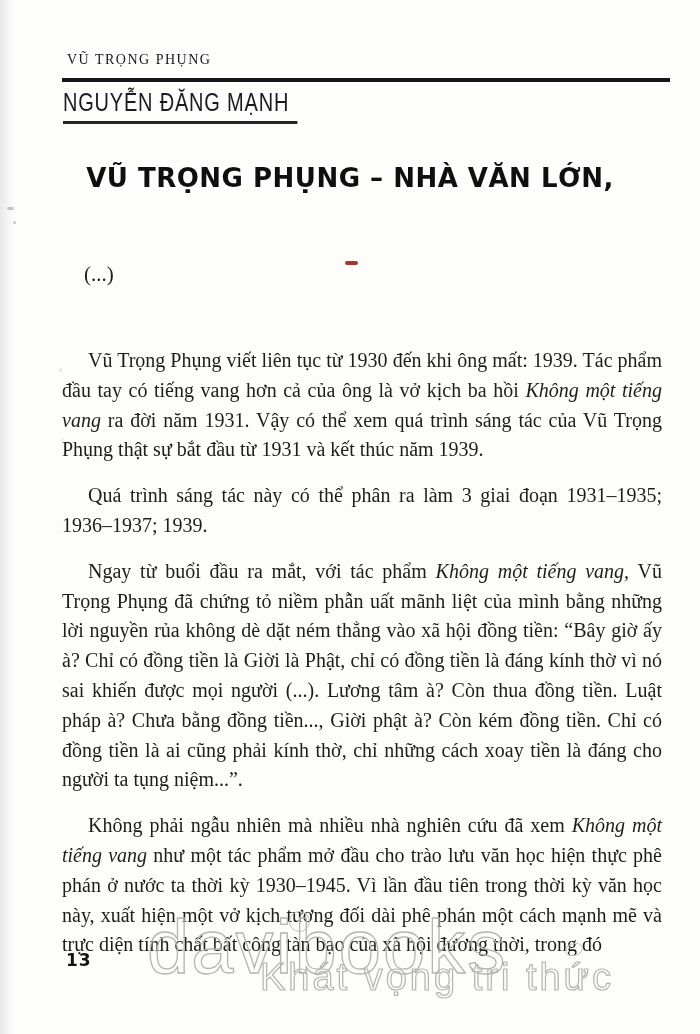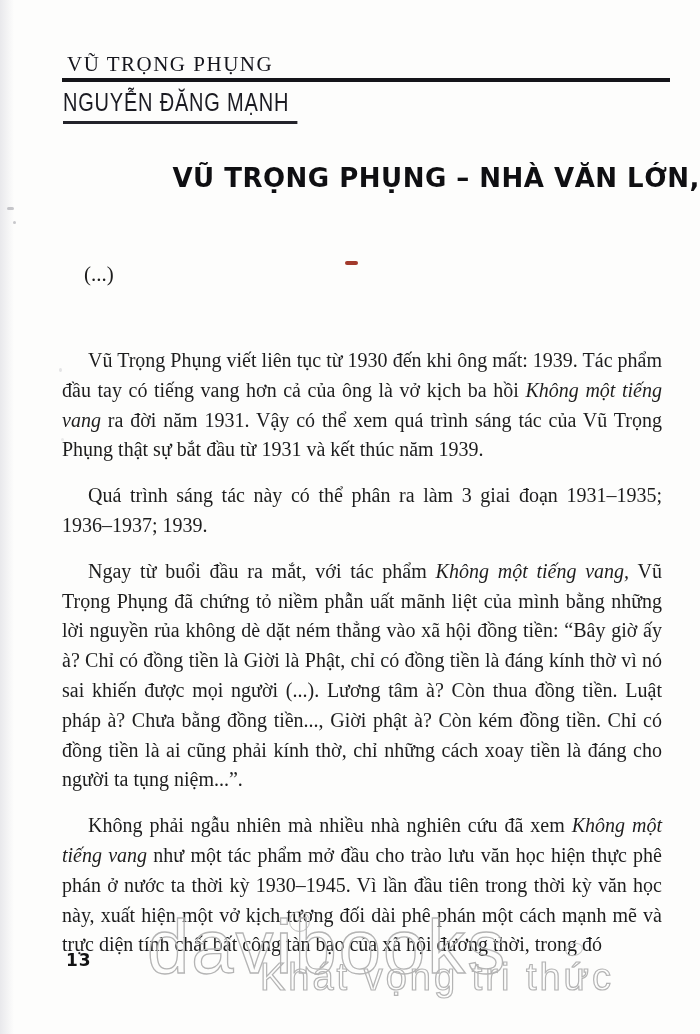--- a/index.html
+++ b/index.html
@@ -17,39 +17,39 @@
     background:linear-gradient(to right, rgba(185,185,198,0.30), rgba(255,255,255,0));
   }
   .speck { position:absolute; background:#9a9aa2; opacity:.55; border-radius:50%; }
   .speck.s1 { left:7px;  top:207px; width:7px; height:3px; border-radius:2px; }
   .speck.s2 { left:13px; top:221px; width:3px; height:3px; }
   .speck.s3 { left:59px; top:368px; width:3px; height:4px; opacity:.25; }
   .speck.s4 { left:61px; top:438px; width:3px; height:3px; opacity:.2; }
 
   .running-header {
     position:absolute; left:67px; top:52px;
-    font-size:21px; letter-spacing:1.5px;
+    font-size:14px; letter-spacing:1.5px;
     color:#16161d; white-space:nowrap;
   }
   .header-rule {
     position:absolute; left:62px; top:78px; width:608px; height:4px;
     background:var(--rule, #15151a);
   }
   .author-name {
     position:absolute; left:63px; top:88px;
     font-family:"Liberation Sans", sans-serif;
     font-size:25px; font-weight:500; letter-spacing:1px;
     color:#1b1b22; white-space:nowrap;
     transform:scaleX(0.80); transform-origin:left top;
     padding:0 10px 4px 0;
     border-bottom:3px solid #23232a;
   }
   .book-title {
     position:absolute; left:0; right:0; top:158px;
-    text-align:right;
+    text-align:center;
     font-family:"DejaVu Sans", sans-serif;
     font-weight:bold; font-size:26px; line-height:41px;
     letter-spacing:0.5px; color:#0f0f12;
   }
   .ellipsis-mark {
     position:absolute; left:84px; top:262px;
     font-size:21px; color:#1d1d1d;
   }
   .accent-dash {
     position:absolute; left:345px; top:261px; width:13px; height:4px;

